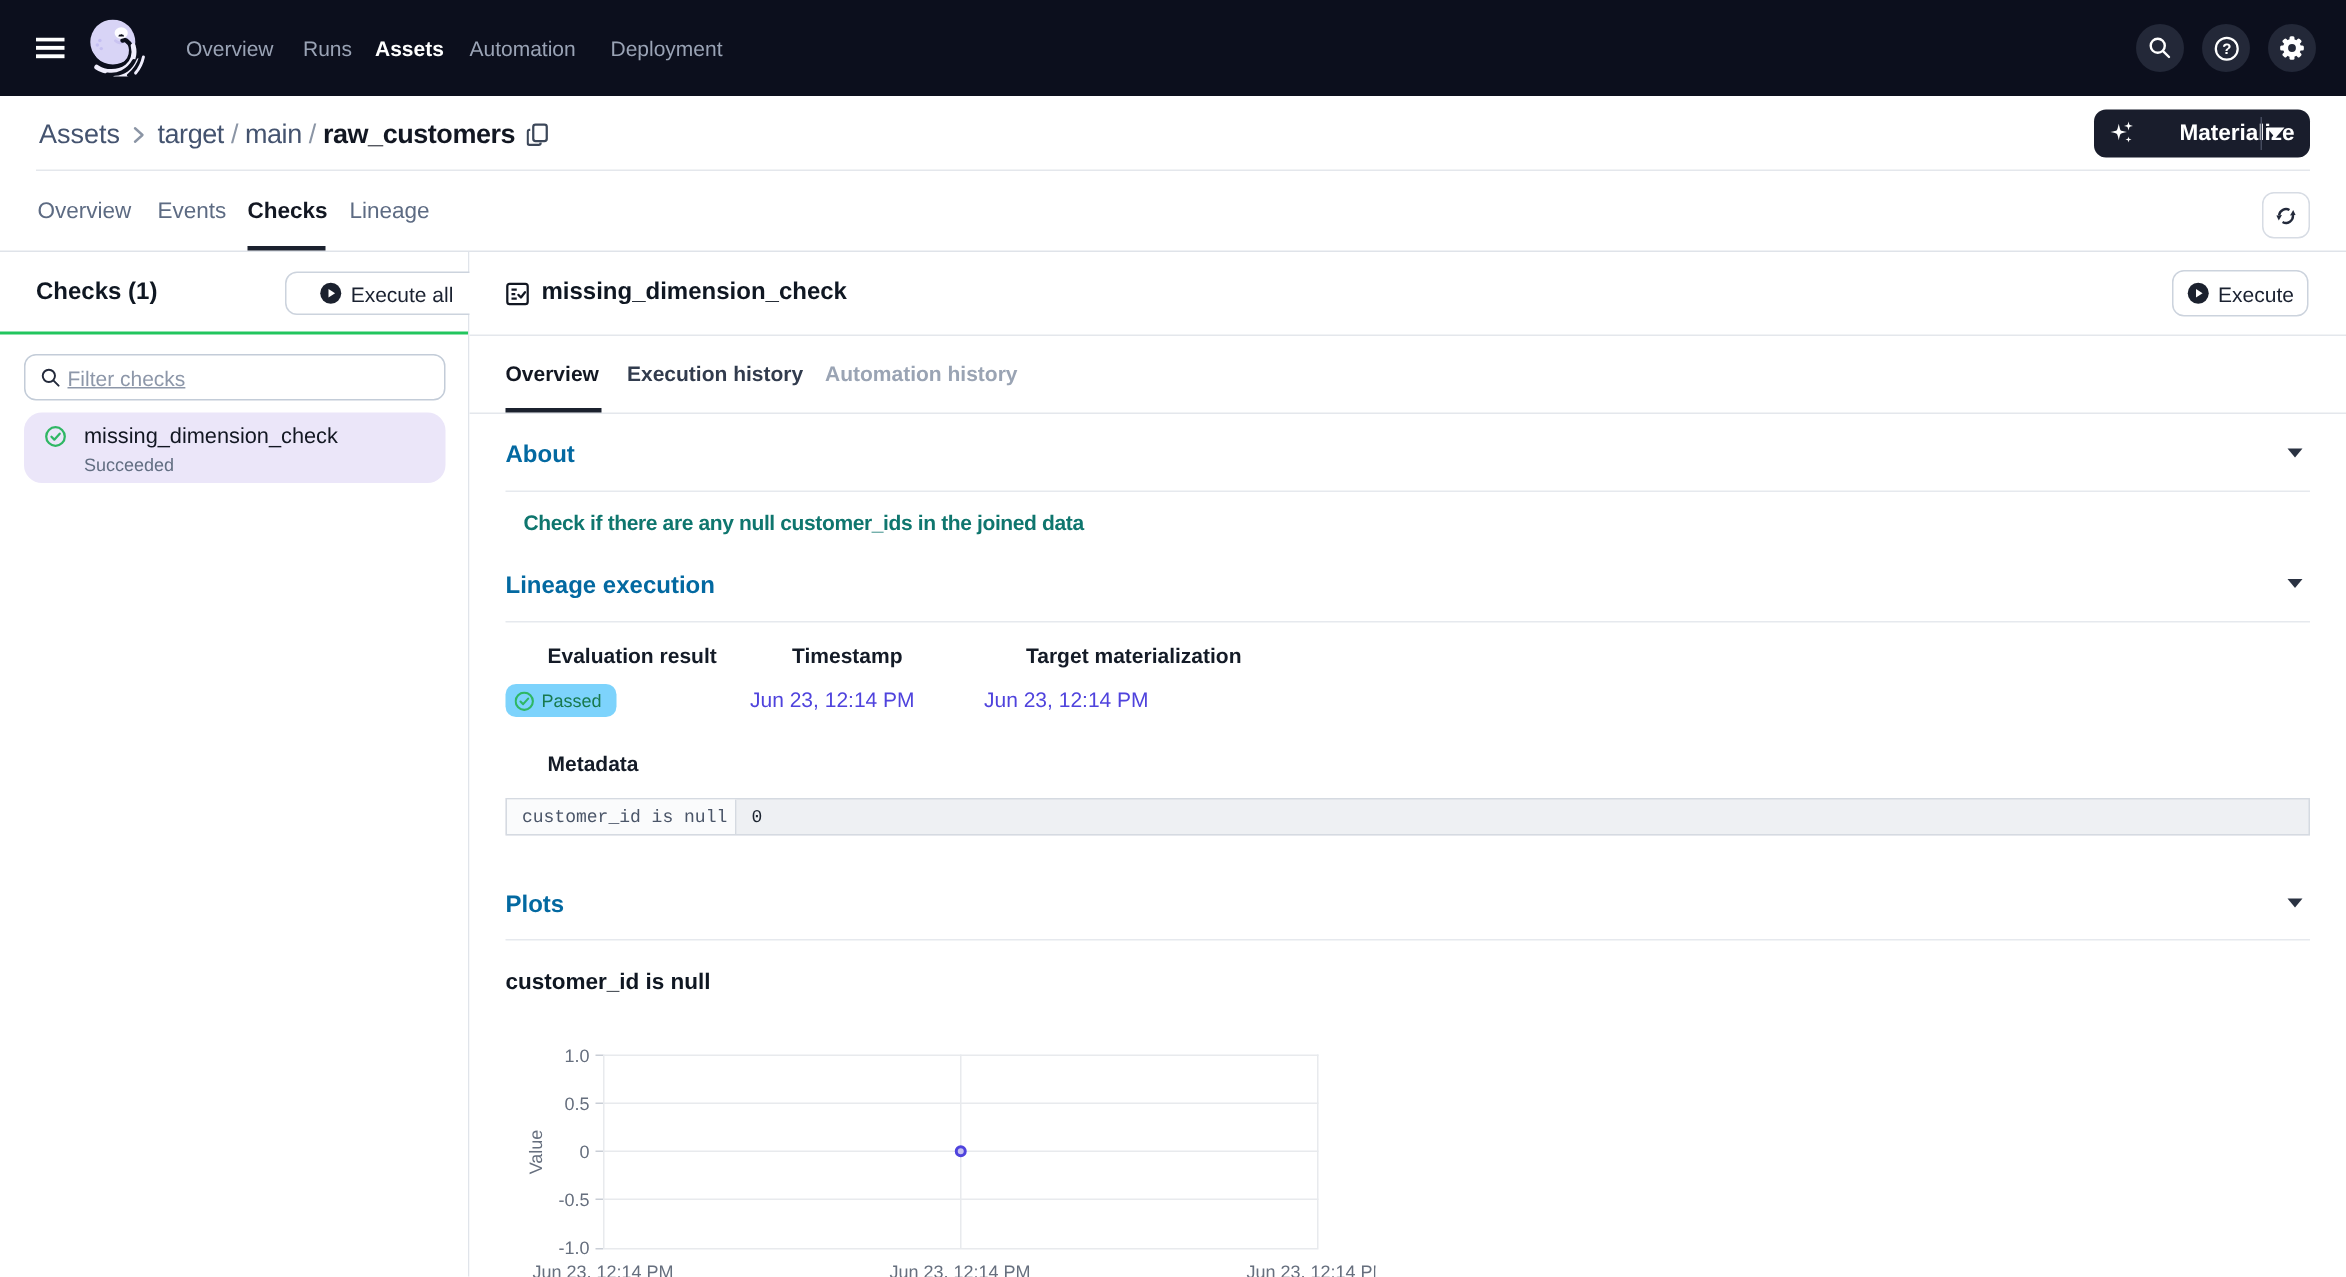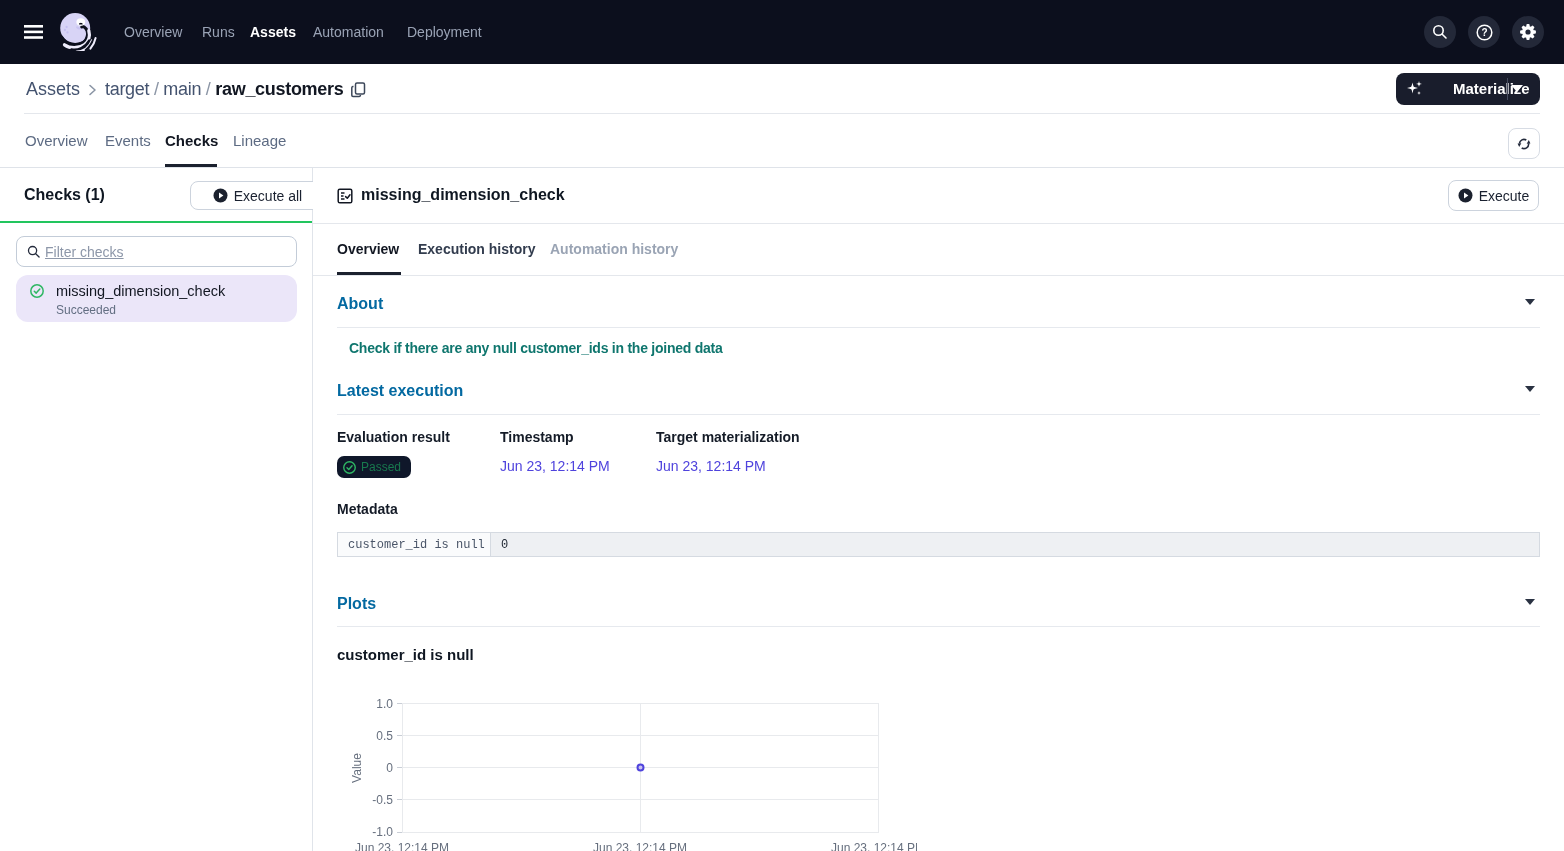--- a/index.html
+++ b/index.html
@@ -26,21 +26,21 @@
 .filter { position:absolute; top:68px; left:16px; width:281px; height:31px; border:1px solid #c3ccd8; border-radius:8px; display:flex; align-items:center; padding-left:10px; gap:5px; }
 .listitem { position:absolute; top:107px; left:16px; width:281px; height:47px; background:#ebe6f9; border-radius:12px; }
 
 .main { position:absolute; top:168px; left:313px; width:1251px; height:683px; background:#fff; }
 .m-head { position:absolute; top:0; left:0; width:1251px; height:56px; border-bottom:1px solid #e4e7ec; }
 .itab { position:absolute; top:0; height:51px; line-height:51px; font-size:14px; font-weight:700; }
 .itabline { position:absolute; height:3px; background:#1b212e; }
 .sech { position:absolute; font-size:16px; font-weight:700; color:#0369a1; }
 .secline { position:absolute; left:24px; width:1203px; height:1px; background:#e6e9ee; }
 .caret { position:absolute; width:0; height:0; border-left:5px solid transparent; border-right:5px solid transparent; border-top:6px solid #2a3242; }
-.colh { position:absolute; font-size:14px; font-weight:700; color:#141b27; }
+.colh { position:absolute; font-size:14px; font-weight:700; color:#141b27;margin-left:28px; }
 .link { position:absolute; font-size:14px; color:#4f43dd; }
 .mono { font-family:"Liberation Mono", monospace; }
 </style>
 </head>
 <body>
 
 <div class="topbar">
   <svg class="abs" style="left:24px; top:25px;" width="20" height="15" viewBox="0 0 20 15">
     <rect x="0" y="0" width="19" height="2.6" fill="#fff"></rect>
     <rect x="0" y="5.6" width="19" height="2.6" fill="#fff"></rect>
@@ -190,27 +190,27 @@
     <span class="itab" style="left:237px; color:#9aa4b4;">Automation history</span>
     <span class="itab" style="left:105px; color:#323c4e;">Execution history</span>
     <div class="itabline" style="left:24px; bottom:0; width:64px;"></div>
   </div>
 
   <span class="sech" style="left:24px; top:127px;">About</span>
   <div class="caret" style="left:1212px; top:131px;"></div>
   <div class="secline" style="top:159px;"></div>
   <span class="abs" style="left:36px; top:172px; font-size:14px; letter-spacing:-0.25px; color:#0f766e;font-weight:bold;">Check if there are any null customer_ids in the joined data</span>
 
-  <span class="sech" style="left:24px; top:214px;">Latest execution</span>
+  <span class="sech" style="left:24px; top:214px;">Lineage execution</span>
   <div class="caret" style="left:1212px; top:218px;"></div>
   <div class="secline" style="top:246px;"></div>
   <span class="colh" style="left:24px; top:261px;">Evaluation result</span>
   <span class="colh" style="left:187px; top:261px;">Timestamp</span>
   <span class="colh" style="left:343px; top:261px;">Target materialization</span>
-  <div class="abs" style="left:24px; top:288px; width:74px; height:22px; background:#0f172a; border-radius:7px;">
+  <div class="abs" style="left:24px; top:288px; width:74px; height:22px; background:#7dd3fc; border-radius:7px;">
     <svg class="abs" style="left:6px; top:4.5px;" width="13" height="13" viewBox="0 0 14 14">
         <circle cx="7" cy="7" r="6.2" stroke="#2fb764" stroke-width="1.5" fill="none"></circle>
         <path d="M4.3 7.2 L6.2 9.1 L9.8 5.1" stroke="#2fb764" stroke-width="1.5" fill="none" stroke-linecap="round" stroke-linejoin="round"></path>
       </svg>
     <span class="abs" style="left:24px; top:4px; font-size:12px; color:#18794e;">Passed</span>
   </div>
   <span class="link" style="left:187px; top:290px;">Jun 23, 12:14 PM</span>
   <span class="link" style="left:343px; top:290px;">Jun 23, 12:14 PM</span>
   <span class="colh" style="left:24px; top:333px;">Metadata</span>
   <div class="abs" style="left:24px; top:364px; width:1203px; height:25px; border:1px solid #d5dae1; background:#eef0f3;">

